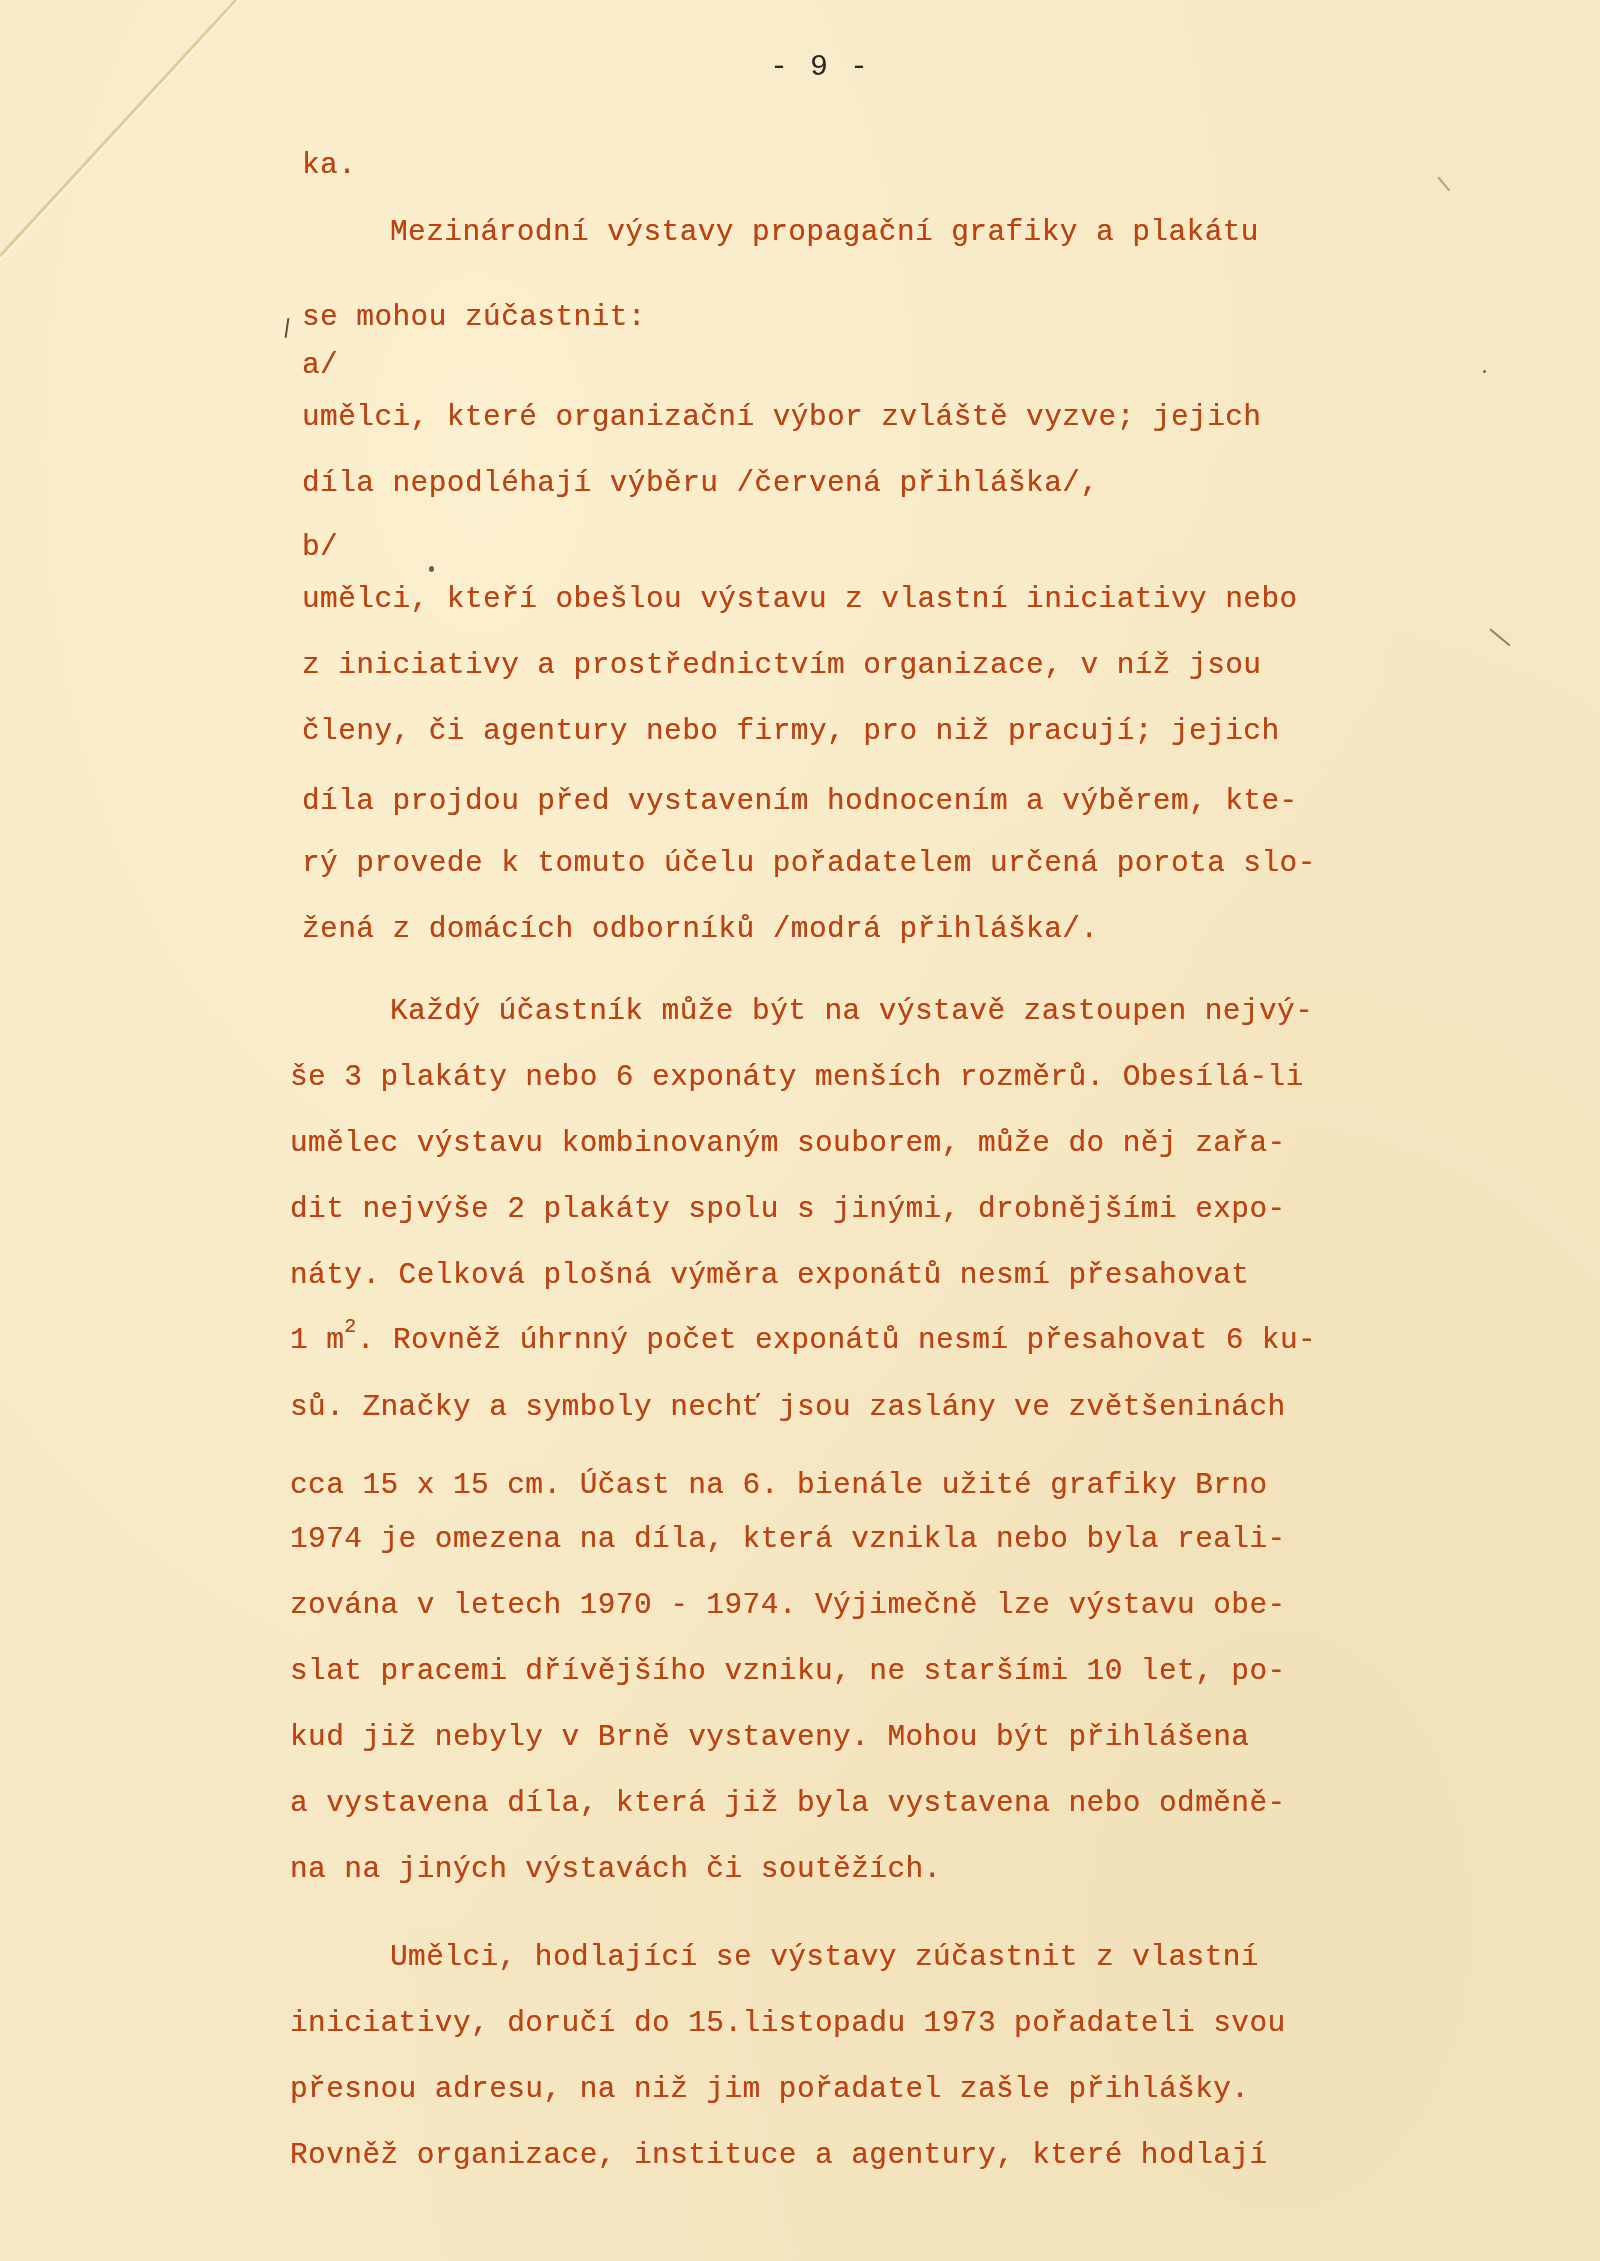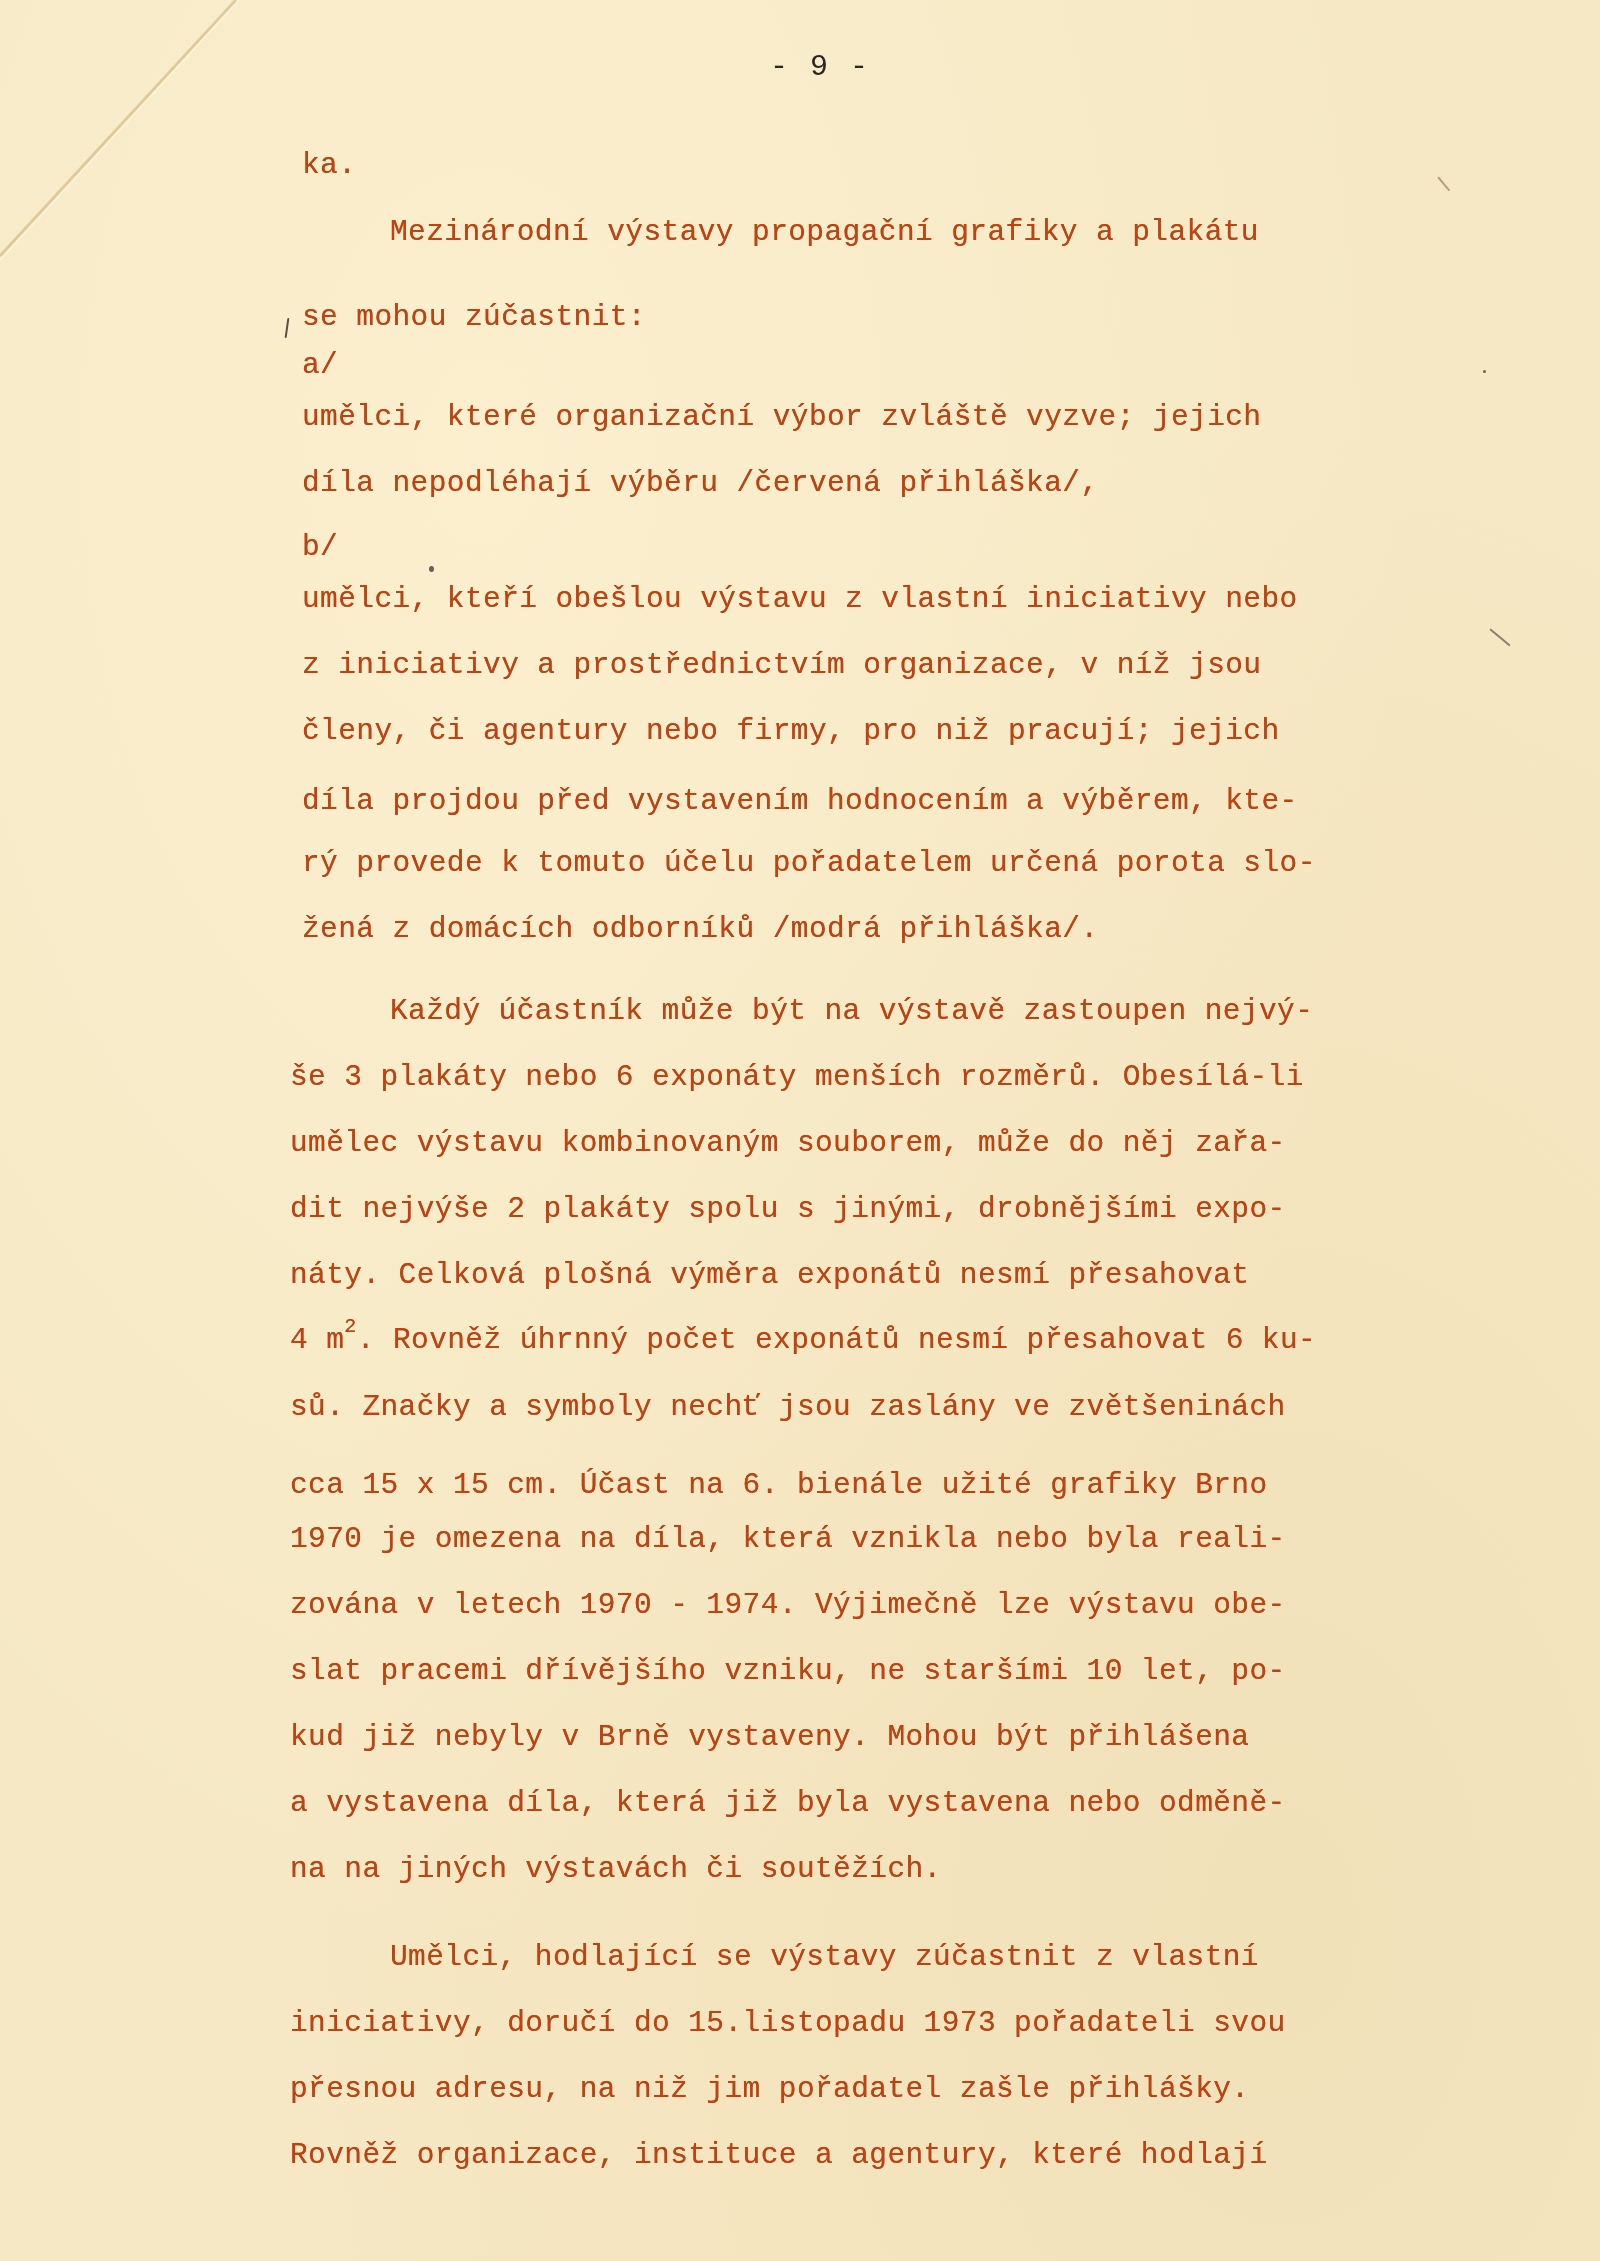--- a/index.html
+++ b/index.html
@@ -91,24 +91,24 @@
     <div class="line" style="top: 648px; font-family: Liberation Mono, monospace;">z iniciativy a prostřednictvím organizace, v níž jsou</div>
     <div class="line" style="top: 714px;">členy, či agentury nebo firmy, pro niž pracují; jejich</div>
     <div class="line" style="top: 784px;">díla projdou před vystavením hodnocením a výběrem, kte-</div>
     <div class="line" style="top: 846px;">rý provede k tomuto účelu pořadatelem určená porota slo-</div>
     <div class="line" style="top: 912px;">žená z domácích odborníků /modrá přihláška/.</div>
     <div class="line indent" style="top: 994px;">Každý účastník může být na výstavě zastoupen nejvý-</div>
     <div class="line left2" style="top: 1060px;">še 3 plakáty nebo 6 exponáty menších rozměrů. Obesílá-li</div>
     <div class="line left2" style="top: 1126px;">umělec výstavu kombinovaným souborem, může do něj zařa-</div>
     <div class="line left2" style="top: 1192px;">dit nejvýše 2 plakáty spolu s jinými, drobnějšími expo-</div>
     <div class="line left2" style="top: 1258px;">náty. Celková plošná výměra exponátů nesmí přesahovat</div>
-    <div class="line left2" style="top: 1323px;"><span>4 m</span><span class="sup">2</span><span>. Rovněž úhrnný počet exponátů nesmí přesahovat 6 ku-</span></div>
+    <div class="line left2" style="top: 1323px;"><span>1 m</span><span class="sup">2</span><span>. Rovněž úhrnný počet exponátů nesmí přesahovat 6 ku-</span></div>
     <div class="line left2" style="top: 1390px;">sů. Značky a symboly nechť jsou zaslány ve zvětšeninách</div>
     <div class="line left2" style="top: 1456px; margin-top: 12px;">cca 15 x 15 cm. Účast na 6. bienále užité grafiky Brno</div>
-    <div class="line left2" style="top: 1522px;">1970 je omezena na díla, která vznikla nebo byla reali-</div>
+    <div class="line left2" style="top: 1522px;">1974 je omezena na díla, která vznikla nebo byla reali-</div>
     <div class="line left2" style="top: 1588px;">zována v letech 1970 - 1974. Výjimečně lze výstavu obe-</div>
     <div class="line left2" style="top: 1654px;">slat pracemi dřívějšího vzniku, ne staršími 10 let, po-</div>
     <div class="line left2" style="top: 1720px;">kud již nebyly v Brně vystaveny. Mohou být přihlášena</div>
     <div class="line left2" style="top: 1786px;">a vystavena díla, která již byla vystavena nebo odměně-</div>
     <div class="line left2" style="top: 1852px;">na na jiných výstavách či soutěžích.</div>
     <div class="line indent" style="top: 1940px;">Umělci, hodlající se výstavy zúčastnit z vlastní</div>
     <div class="line left2" style="top: 2006px;">iniciativy, doručí do 15.listopadu 1973 pořadateli svou</div>
     <div class="line left2" style="top: 2072px;">přesnou adresu, na niž jim pořadatel zašle přihlášky.</div>
     <div class="line left2" style="top: 2138px;">Rovněž organizace, instituce a agentury, které hodlají</div>
   </div>

